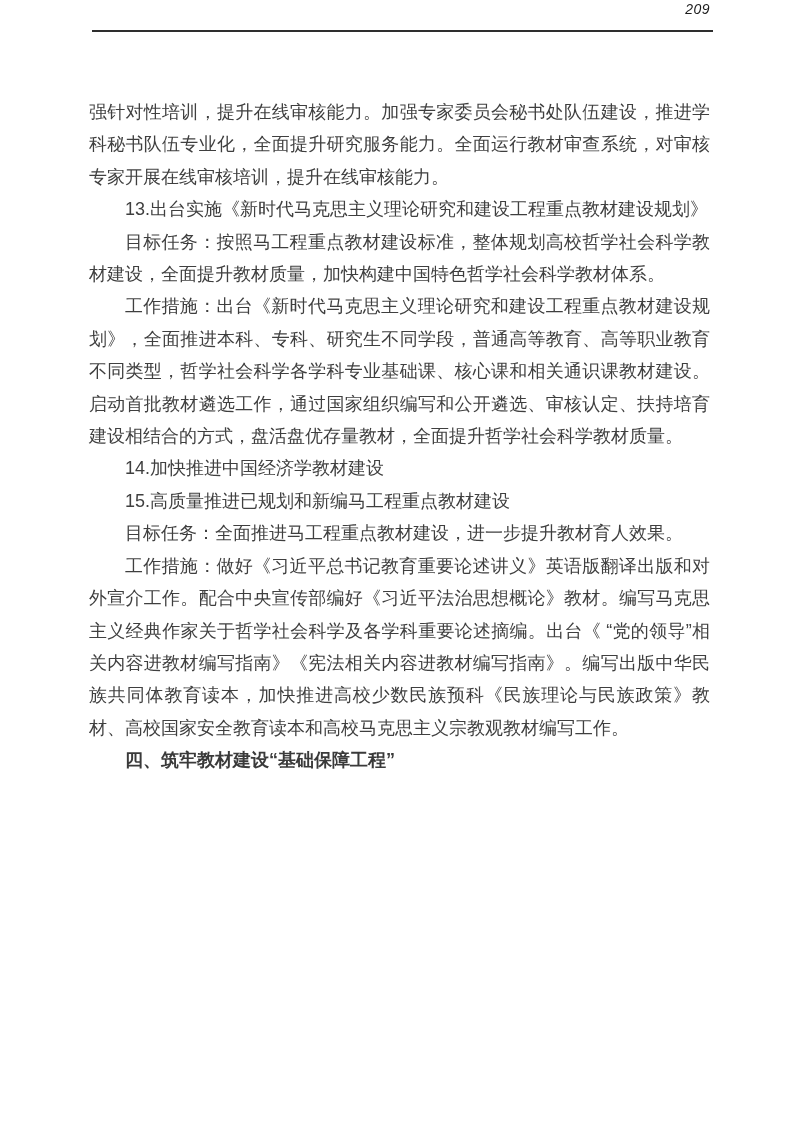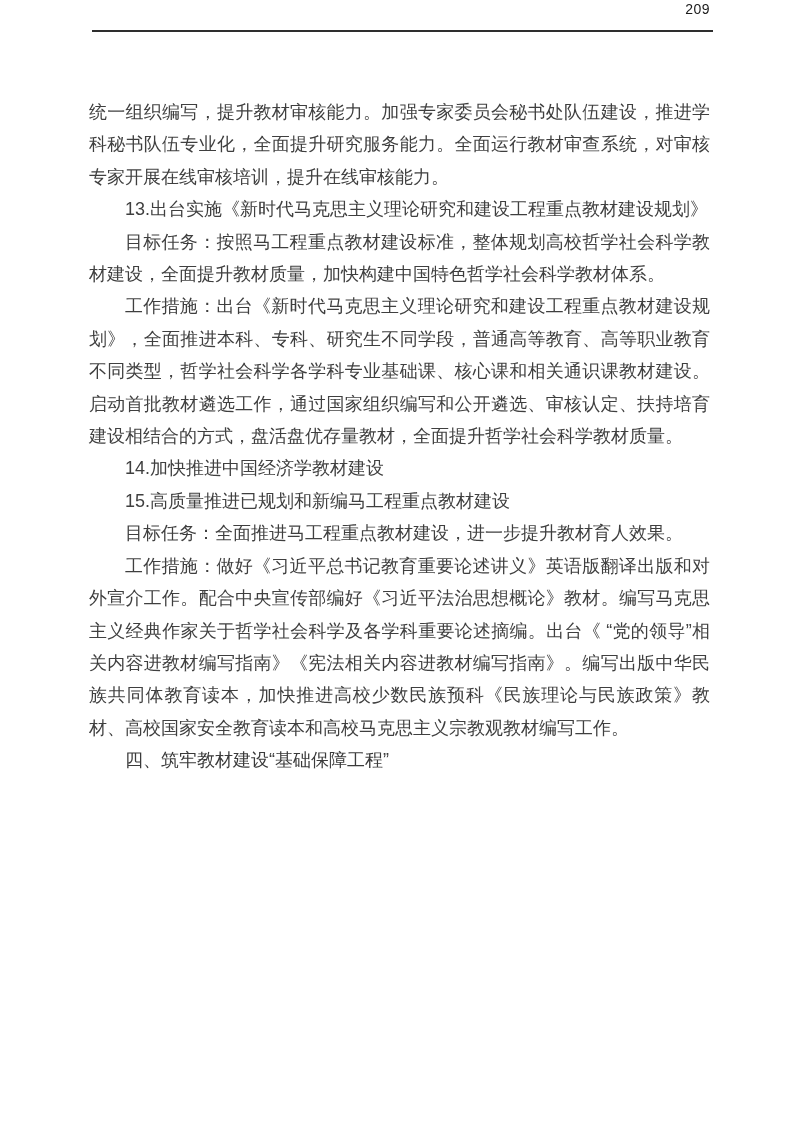--- a/index.html
+++ b/index.html
@@ -15,20 +15,21 @@
     overflow: hidden;
   }
   .page-number {
     position: absolute;
     top: 1px;
     right: 83px;
     font-size: 14px;
     line-height: 16px;
     color: #1b1b1b;
     letter-spacing: 0.5px;
+    font-style: italic;
   }
   .header-rule {
     position: absolute;
     top: 30px;
     left: 92px;
     width: 621px;
     height: 2px;
     background: #2e2e2e;
   }
   .doc {
@@ -44,33 +45,33 @@
   }
   .doc p {
     margin: 0;
     padding: 0;
     text-indent: 2em;
   }
   .doc p.no-indent {
     text-indent: 0;
   }
   .doc p.bold-heading {
-    font-weight: normal;
+    font-weight: bold;
     color: #3a3a3a;
   }
 </style>
 </head>
 <body>
 
 <div class="page-number">209</div>
 
 <div class="header-rule"></div>
 
 <div class="doc">
-  <p class="no-indent">统一组织编写，提升教材审核能力。加强专家委员会秘书处队伍建设，推进学科秘书队伍专业化，全面提升研究服务能力。全面运行教材审查系统，对审核专家开展在线审核培训，提升在线审核能力。</p>
+  <p class="no-indent">强针对性培训，提升在线审核能力。加强专家委员会秘书处队伍建设，推进学科秘书队伍专业化，全面提升研究服务能力。全面运行教材审查系统，对审核专家开展在线审核培训，提升在线审核能力。</p>
   <p>13.出台实施《新时代马克思主义理论研究和建设工程重点教材建设规划》</p>
   <p>目标任务：按照马工程重点教材建设标准，整体规划高校哲学社会科学教材建设，全面提升教材质量，加快构建中国特色哲学社会科学教材体系。</p>
   <p>工作措施：出台《新时代马克思主义理论研究和建设工程重点教材建设规划》，全面推进本科、专科、研究生不同学段，普通高等教育、高等职业教育不同类型，哲学社会科学各学科专业基础课、核心课和相关通识课教材建设。启动首批教材遴选工作，通过国家组织编写和公开遴选、审核认定、扶持培育建设相结合的方式，盘活盘优存量教材，全面提升哲学社会科学教材质量。</p>
   <p>14.加快推进中国经济学教材建设</p>
   <p>15.高质量推进已规划和新编马工程重点教材建设</p>
   <p>目标任务：全面推进马工程重点教材建设，进一步提升教材育人效果。</p>
   <p>工作措施：做好《习近平总书记教育重要论述讲义》英语版翻译出版和对外宣介工作。配合中央宣传部编好《习近平法治思想概论》教材。编写马克思主义经典作家关于哲学社会科学及各学科重要论述摘编。出台《 “党的领导”相关内容进教材编写指南》《宪法相关内容进教材编写指南》。编写出版中华民族共同体教育读本，加快推进高校少数民族预科《民族理论与民族政策》教材、高校国家安全教育读本和高校马克思主义宗教观教材编写工作。</p>
   <p class="bold-heading">四、筑牢教材建设“基础保障工程”</p>
 </div>
 

